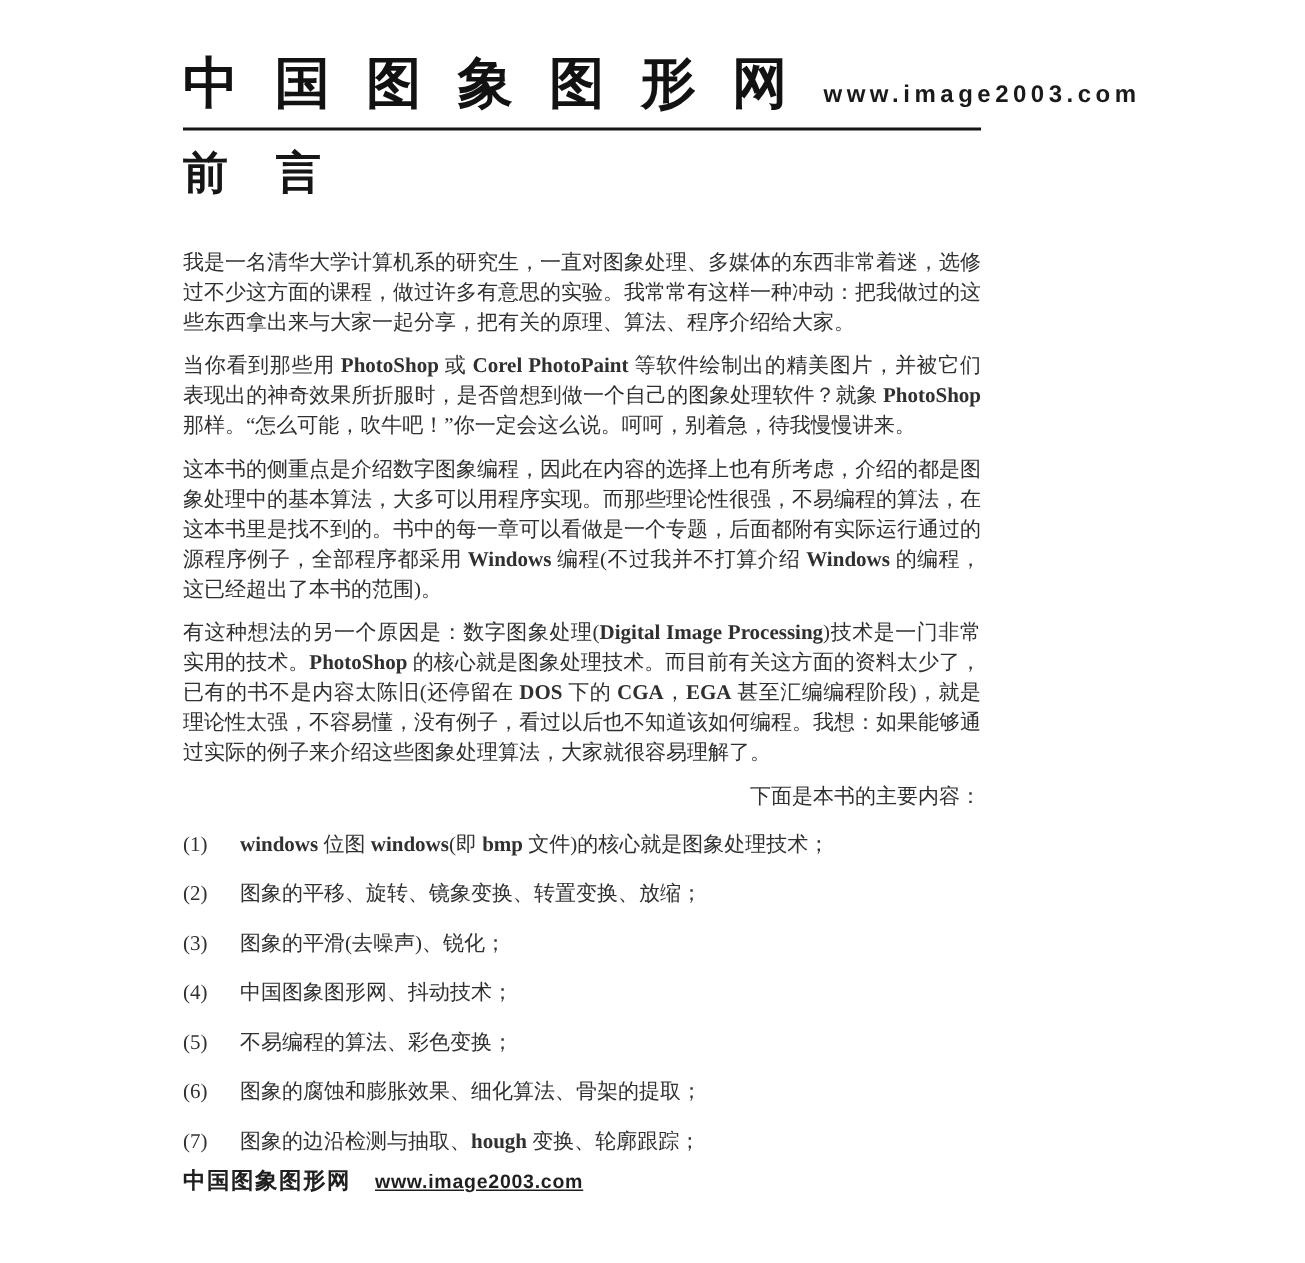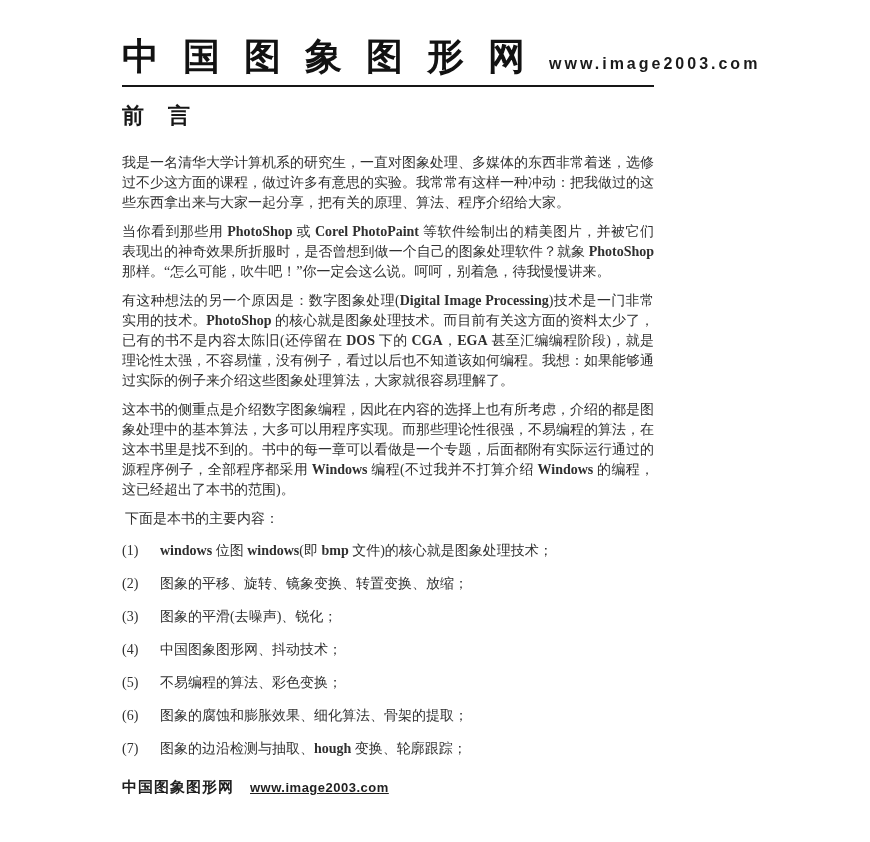--- a/index.html
+++ b/index.html
@@ -20,34 +20,34 @@
   }
   .header-domain{
     font-family:"Liberation Sans","DejaVu Sans",sans-serif;
     font-size:16px;font-weight:bold;color:#1a1a1a;
     letter-spacing:3px;white-space:nowrap;
   }
   .rule{border-top:2px solid #161616;margin-top:5px;height:0;}
 
   
   .doc-title{
-    margin:12px 0 4px 122px;
-    font-size:22px;font-weight:bold;color:#161616;
+    margin:12px 0 17px 122px;
+    font-size:30px;font-weight:bold;color:#161616;
     letter-spacing:1px;line-height:34px;
   }
 
   
   .doc-main{
     padding:16px 120px 0 122px;
     font-size:14px;line-height:20px;
     text-align:justify;
   }
   .para{margin:0 0 9px 0;}
   .para b,.list-text b{font-weight:bold;}
-  .list-intro{margin:0 0 12px 3px;text-align:left;}
+  .list-intro{margin:0 0 12px 16px;text-align:right;}
   .list-row{display:flex;margin:0 0 13px 0;text-align:left;}
   .list-num{flex:0 0 38px;}
   .list-text{flex:1;}
 
   
   .footer{
     position:absolute;left:122px;top:778px;
     display:flex;align-items:baseline;gap:16px;
     color:#1f1f1f;
   }
@@ -70,22 +70,22 @@
     </div>
     <div class="rule"></div>
   </div>
 
   <h1 class="doc-title">前　言</h1>
 
   <div class="doc-main">
     <div id="paras">
         <p class="para"><span>我是一名清华大学计算机系的研究生，一直对图象处理、多媒体的东西非常着迷，选修过不少这方面的课程，做过许多有意思的实验。我常常有这样一种冲动：把我做过的这些东西拿出来与大家一起分享，把有关的原理、算法、程序介绍给大家。</span></p>
         <p class="para"><span>当你看到那些用 </span><b>PhotoShop</b><span> 或 </span><b>Corel PhotoPaint</b><span> 等软件绘制出的精美图片，并被它们表现出的神奇效果所折服时，是否曾想到做一个自己的图象处理软件？就象 </span><b>PhotoShop</b><span> 那样。“怎么可能，吹牛吧！”你一定会这么说。呵呵，别着急，待我慢慢讲来。</span></p>
+        <p class="para"><span>这本书的侧重点是介绍数字图象编程，因此在内容的选择上也有所考虑，介绍的都是图象处理中的基本算法，大多可以用程序实现。而那些理论性很强，不易编程的算法，在这本书里是找不到的。书中的每一章可以看做是一个专题，后面都附有实际运行通过的源程序例子，全部程序都采用 </span><b>Windows</b><span> 编程(不过我并不打算介绍 </span><b>Windows</b><span> 的编程，这已经超出了本书的范围)。</span></p>
         <p class="para"><span>有这种想法的另一个原因是：数字图象处理(</span><b>Digital Image Processing</b><span>)技术是一门非常实用的技术。</span><b>PhotoShop</b><span> 的核心就是图象处理技术。而目前有关这方面的资料太少了，已有的书不是内容太陈旧(还停留在 </span><b>DOS</b><span> 下的 </span><b>CGA</b><span>，</span><b>EGA</b><span> 甚至汇编编程阶段)，就是理论性太强，不容易懂，没有例子，看过以后也不知道该如何编程。我想：如果能够通过实际的例子来介绍这些图象处理算法，大家就很容易理解了。</span></p>
-        <p class="para"><span>这本书的侧重点是介绍数字图象编程，因此在内容的选择上也有所考虑，介绍的都是图象处理中的基本算法，大多可以用程序实现。而那些理论性很强，不易编程的算法，在这本书里是找不到的。书中的每一章可以看做是一个专题，后面都附有实际运行通过的源程序例子，全部程序都采用 </span><b>Windows</b><span> 编程(不过我并不打算介绍 </span><b>Windows</b><span> 的编程，这已经超出了本书的范围)。</span></p>
       </div>
     <p class="list-intro">下面是本书的主要内容：</p>
     <div id="list">
         <div class="list-row">
           <span class="list-num">(1)</span>
           <span class="list-text"><b>windows</b><span> 位图 </span><b>windows</b><span>(即 </span><b>bmp</b><span> 文件)的核心就是图象处理技术；</span></span>
         </div>
         <div class="list-row">
           <span class="list-num">(2)</span>
           <span class="list-text"><span>图象的平移、旋转、镜象变换、转置变换、放缩；</span></span>

